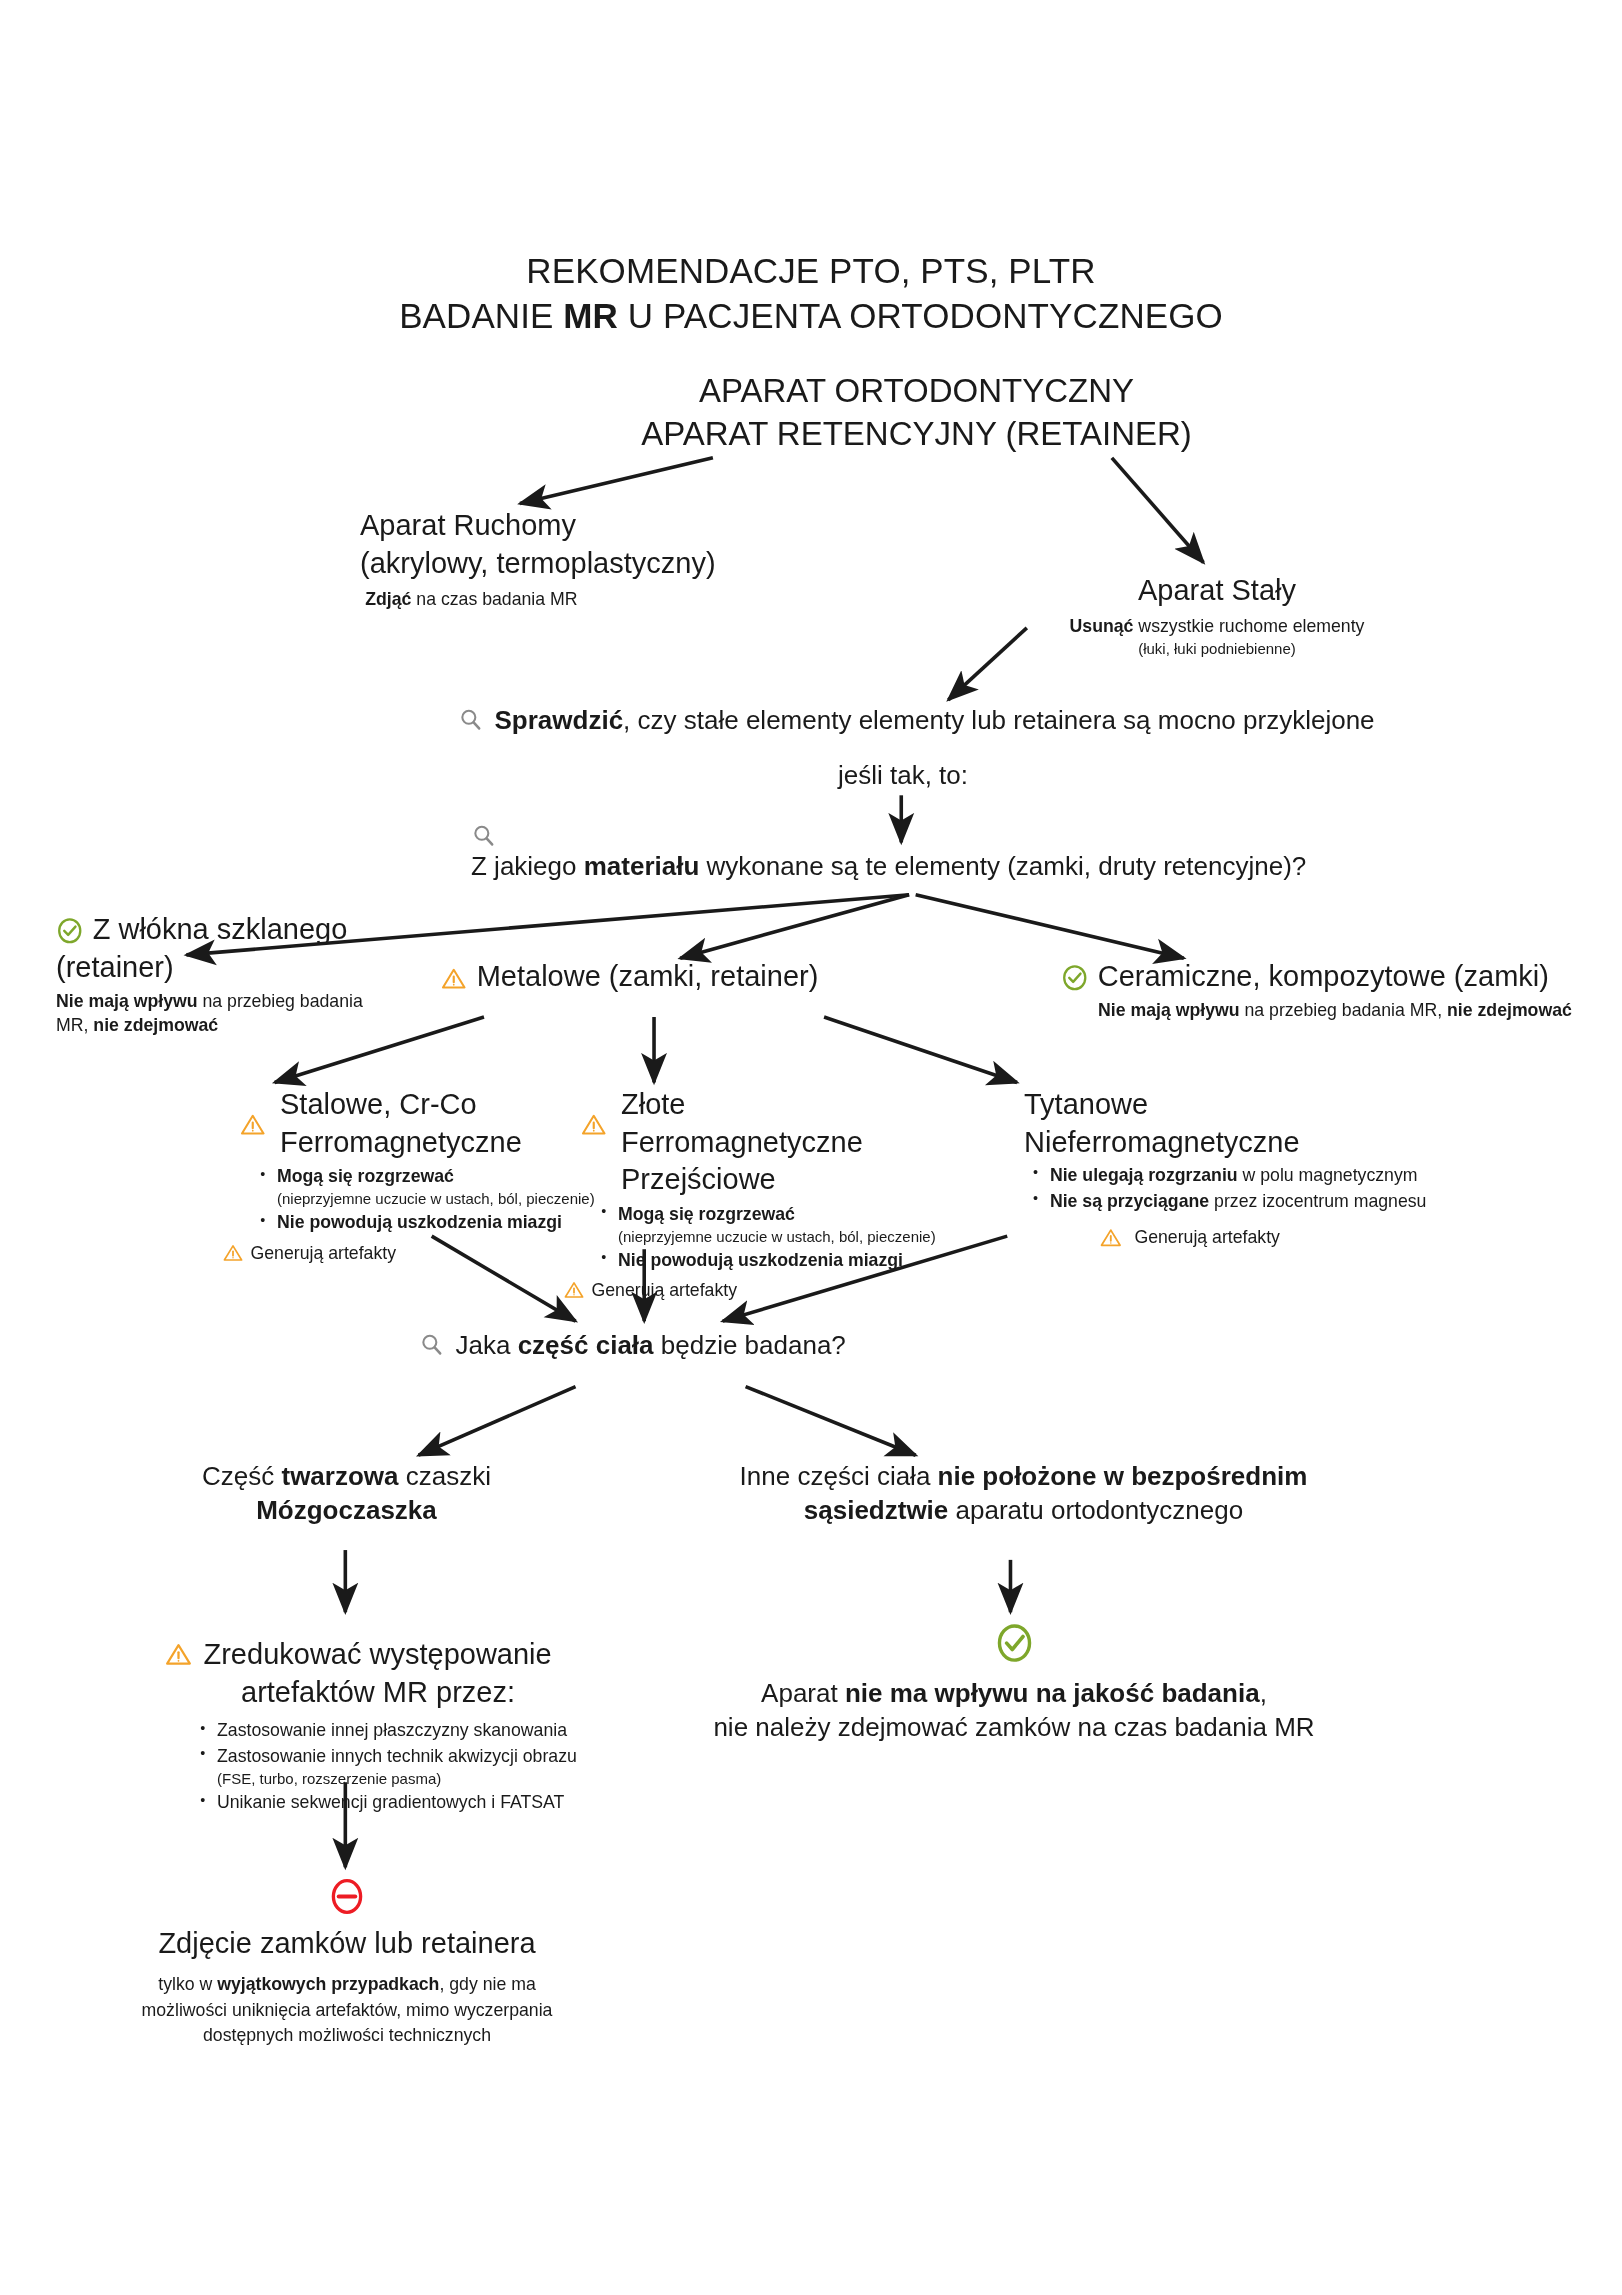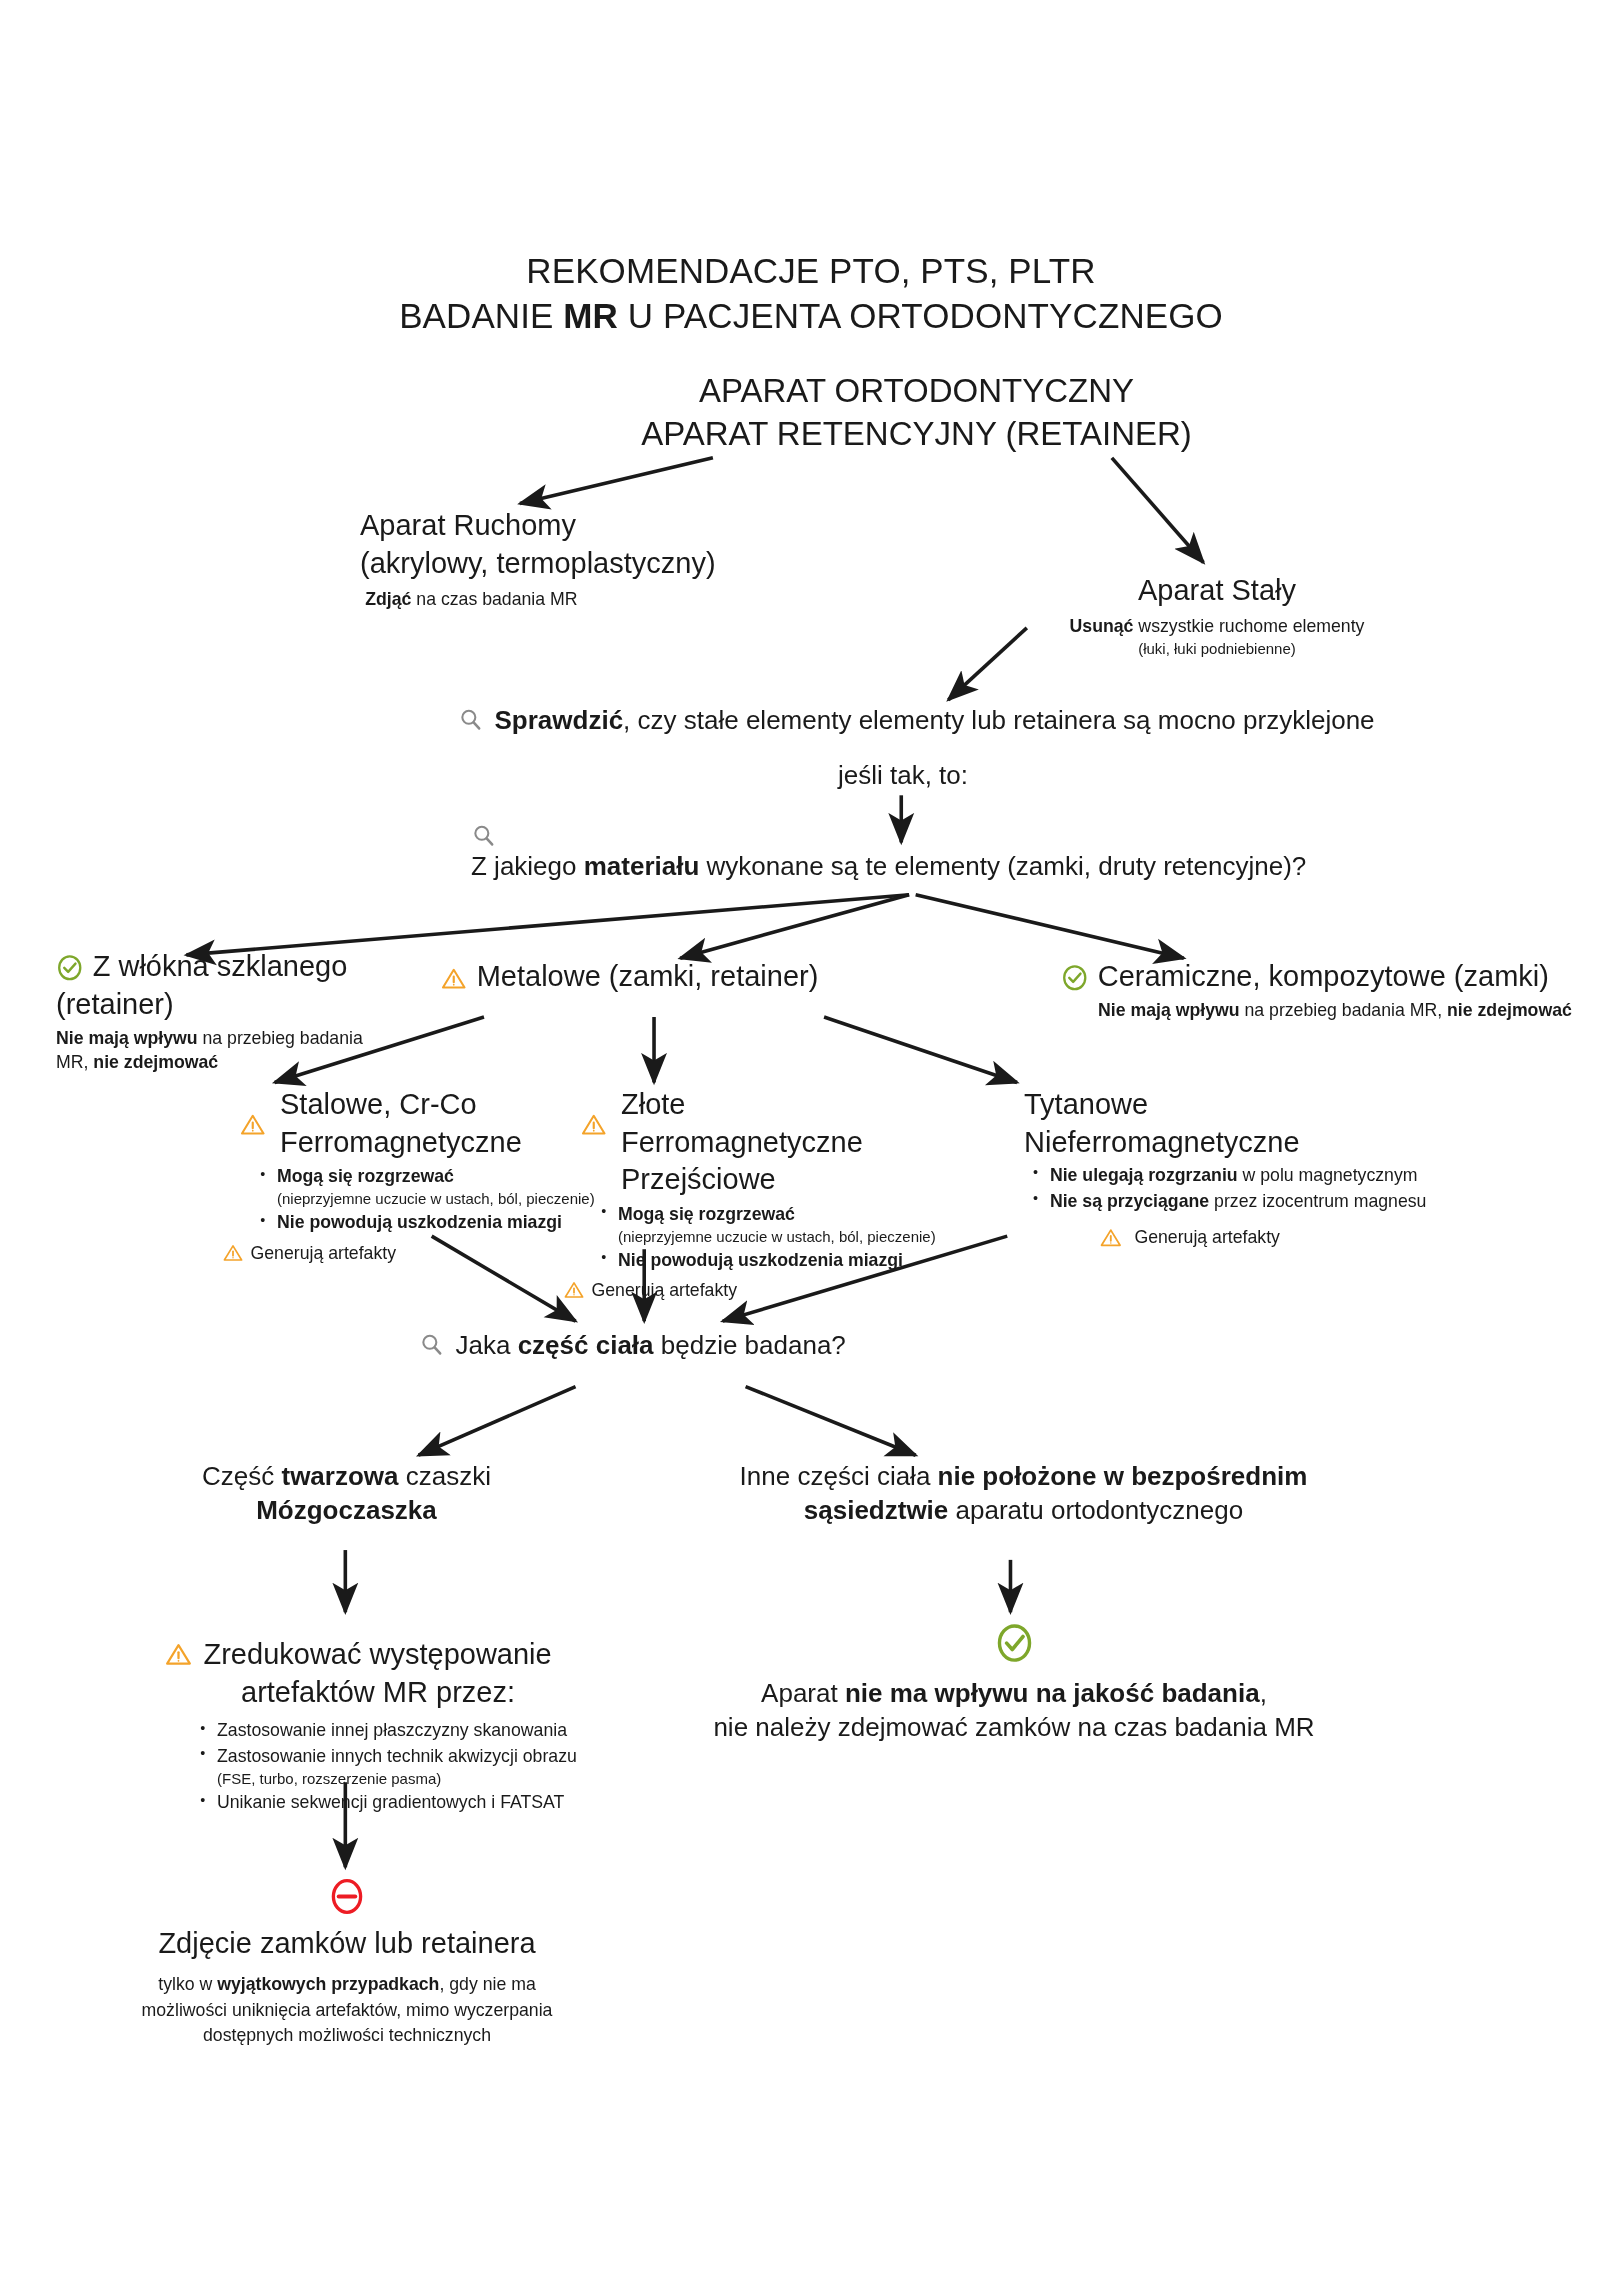--- a/index.html
+++ b/index.html
@@ -181,21 +181,21 @@
       <svg width="26" height="26" viewBox="0 0 24 24" fill="none" stroke="#8A8A8A" stroke-width="1.9">
         <circle cx="10" cy="9.5" r="6"></circle>
         <line x1="14.4" y1="14.2" x2="19.5" y2="19.8" stroke-width="2.4" stroke-linecap="round"></line>
       </svg>
     </span>
     <span class="mid">
       <span>Z jakiego </span><b>materiału</b><span> wykonane są te elementy (zamki, druty retencyjne)?</span>
     </span>
   </div>
 
-  <div class="node" style="left:56px; top:948px; width:419px;">
+  <div class="node" style="left:56px; top:911px; width:419px;">
     <div class="row">
       <span class="iconbox" style="margin-top:5.9px;margin-right:9.2px;">
         <svg width="27.5" height="27.5" viewBox="0 0 24 24" fill="none" stroke="#7EA72B" stroke-width="2">
           <ellipse cx="12" cy="12" rx="9.2" ry="10"></ellipse>
           <path d="M7.2 12.1 L10.6 15.6 L17 8.4" stroke-width="2.1" stroke-linecap="round" stroke-linejoin="round"></path>
         </svg>
       </span>
       <span class="big">Z włókna szklanego</span>
     </div>
     <div class="big">(retainer)</div>

